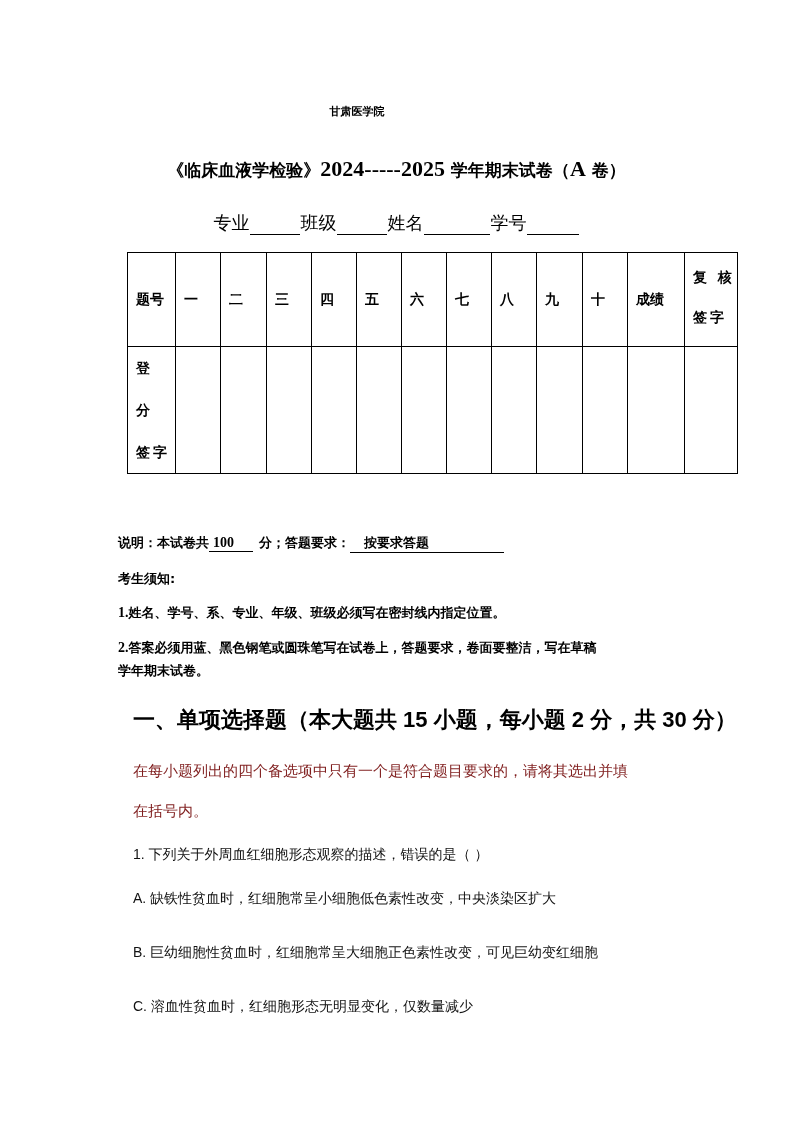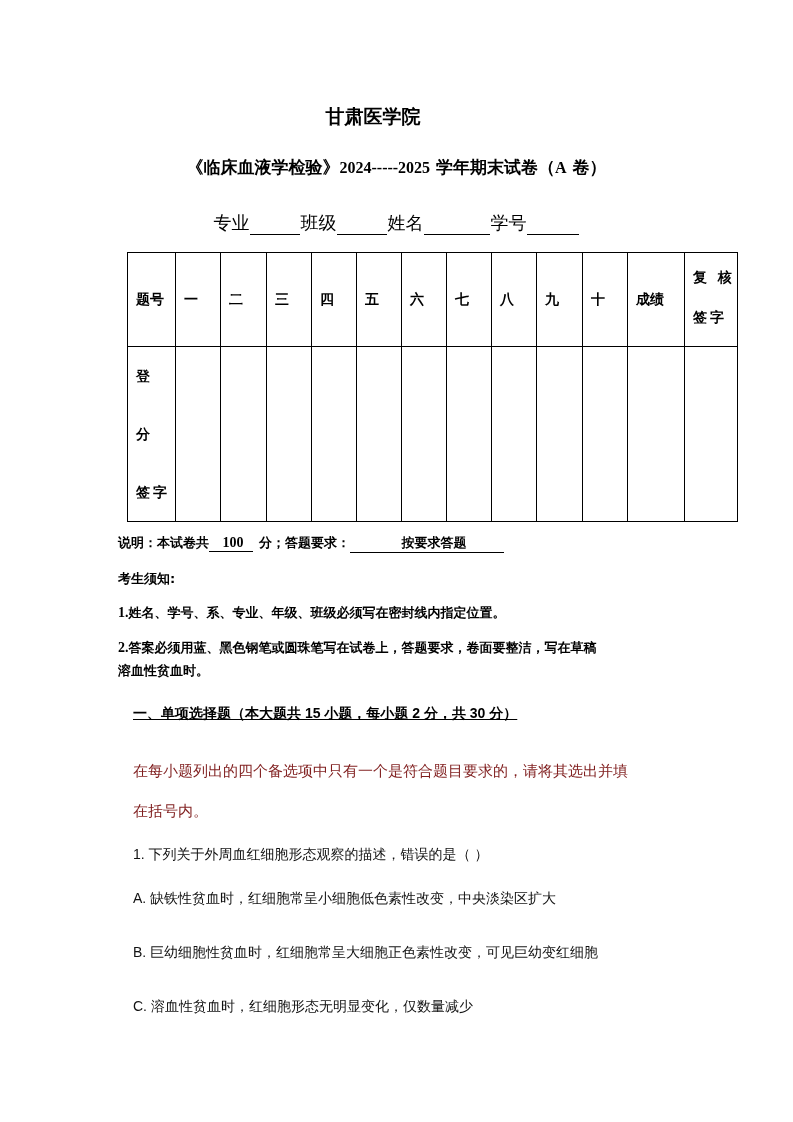--- a/index.html
+++ b/index.html
@@ -1,34 +1,34 @@
 <!DOCTYPE html>
 <html><head>
 <meta charset="utf-8">
 <style>
   html, body { margin: 0; padding: 0; background: #ffffff; }
   body { width: 793px; height: 1122px; position: relative; overflow: hidden; color: #000; font-family: "DejaVu Sans", sans-serif; }
-  .abs { position: absolute; text-align: center; }
-  .title-school { left: 16px; width: 714px; top: 104px; text-align: center; font-weight: bold; font-size: 19px; }
+  .abs { position: absolute; }
+  .title-school { left: 0; width: 714px; top: 104px; text-align: center; font-weight: bold; font-size: 11px; }
   .title-exam { left: 0; width: 793px; top: 156px; text-align: center; font-weight: bold; font-size: 17px; }
-  .title-exam .num { font-family: "Liberation Serif", serif; font-size: 16px; margin-top: 9px; }
+  .title-exam .num { font-family: "Liberation Serif", serif; font-size: 22px; margin-top: 9px; }
   .info-line { left: 0; width: 793px; top: 211px; text-align: center; font-size: 18px; }
   .info-line .fld { display: inline-block; }
   .info-line .blank { display: inline-block; border-bottom: 1px solid #000; height: 16px; vertical-align: bottom; margin-right: 1px; }
   table.score { position: absolute; left: 127px; top: 252px; border-collapse: collapse; table-layout: fixed; }
   table.score td { border: 1.3px solid #000; font-size: 14px; font-weight: bold; padding: 0 0 0 8px; vertical-align: middle; }
   table.score tr.r1 td { height: 93px; }
   table.score tr.r2 td { height: 52px; }
   table.score tr.r3 td { height: 94px; }
-  .two-line { line-height: 58px; letter-spacing: 3px; }
+  .two-line { line-height: 42px; letter-spacing: 3px; }
   .two-line-r { line-height: 42px; letter-spacing: 3px; margin-top: -6px; }
   .notes { left: 118px; font-size: 13px; font-weight: bold; }
   .notes .num { font-family: "Liberation Serif", serif; font-size: 14px; }
   .u { display: inline-block; border-bottom: 1px solid #000; }
-  .sec-title { left: 133px; top: 705px; font-size: 14px; font-weight: bold; font-family: "Liberation Sans", sans-serif; text-decoration: underline; }
+  .sec-title { left: 133px; top: 705px; font-size: 22px; font-weight: bold; font-family: "Liberation Sans", sans-serif; }
   .body-text { left: 133px; font-size: 15px; font-family: "Liberation Sans", sans-serif; color: #7f1d1d; }
   .q-text { left: 133px; font-size: 14px; font-family: "Liberation Sans", sans-serif; color: #111; }
 </style>
 </head>
 <body>
 
 <div class="abs title-school">甘肃医学院</div>
 <div class="abs title-exam">
   <span>《临床血液学检验》</span><span class="num">2024-----2025</span><span> 学年期末试卷（</span><span class="num">A</span><span> 卷）</span>
 </div>
@@ -96,21 +96,21 @@
 <div class="abs notes" style="top:534px">
   <span>说明：本试卷共</span><span class="u num" style="width:40px;padding-left:4px">100</span><span style="margin-left:6px">分；答题要求：</span><span class="u" style="width:140px;padding-left:14px">按要求答题</span>
 </div>
 <div class="abs notes" style="top:570px">考生须知:</div>
 <div class="abs notes" style="top:604px">
   <span class="num">1.</span><span>姓名、学号、系、专业、年级、班级必须写在密封线内指定位置。</span>
 </div>
 <div class="abs notes" style="top:639px">
   <span class="num">2.</span><span>答案必须用蓝、黑色钢笔或圆珠笔写在试卷上，答题要求，卷面要整洁，写在草稿</span>
 </div>
-<div class="abs notes" style="top:662px">溶血性贫血时。</div>
+<div class="abs notes" style="top:662px">学年期末试卷。</div>
 
 <div class="abs sec-title">一、单项选择题（本大题共 15 小题，每小题 2 分，共 30 分）</div>
 <div class="abs body-text" style="top:762px">在每小题列出的四个备选项中只有一个是符合题目要求的，请将其选出并填</div>
 <div class="abs body-text" style="top:802px">在括号内。</div>
 
 <div class="abs q-text" style="top:846px">1.  下列关于外周血红细胞形态观察的描述，错误的是（  ）</div>
 <div class="abs q-text" style="top:890px">A. 缺铁性贫血时，红细胞常呈小细胞低色素性改变，中央淡染区扩大</div>
 <div class="abs q-text" style="top:944px">B. 巨幼细胞性贫血时，红细胞常呈大细胞正色素性改变，可见巨幼变红细胞</div>
 <div class="abs q-text" style="top:998px">C. 溶血性贫血时，红细胞形态无明显变化，仅数量减少</div>
 

